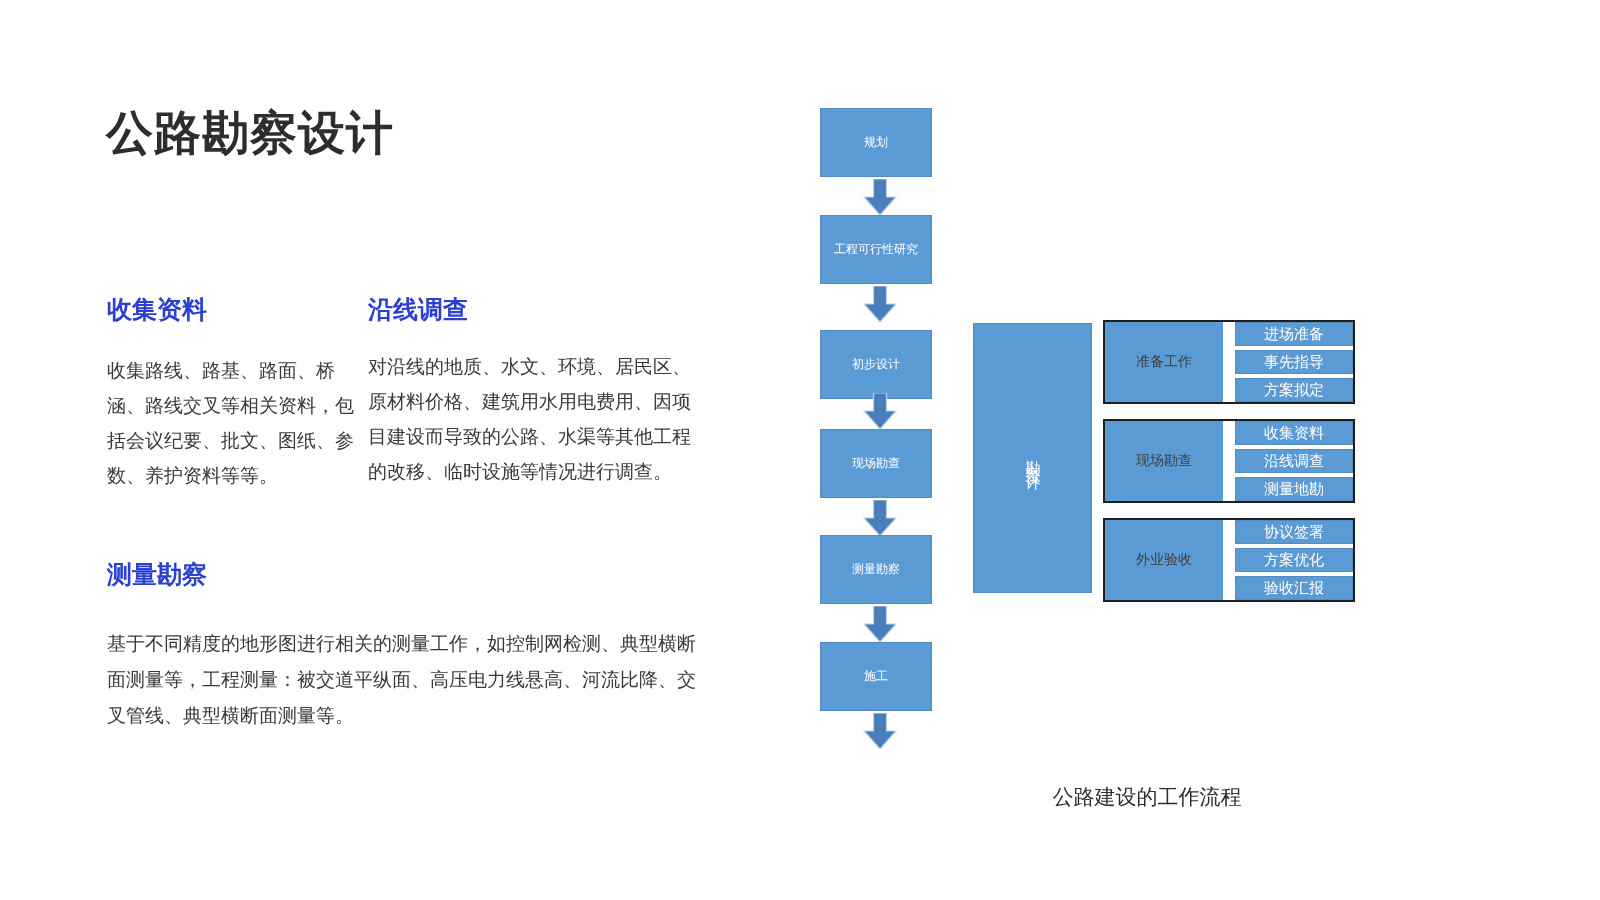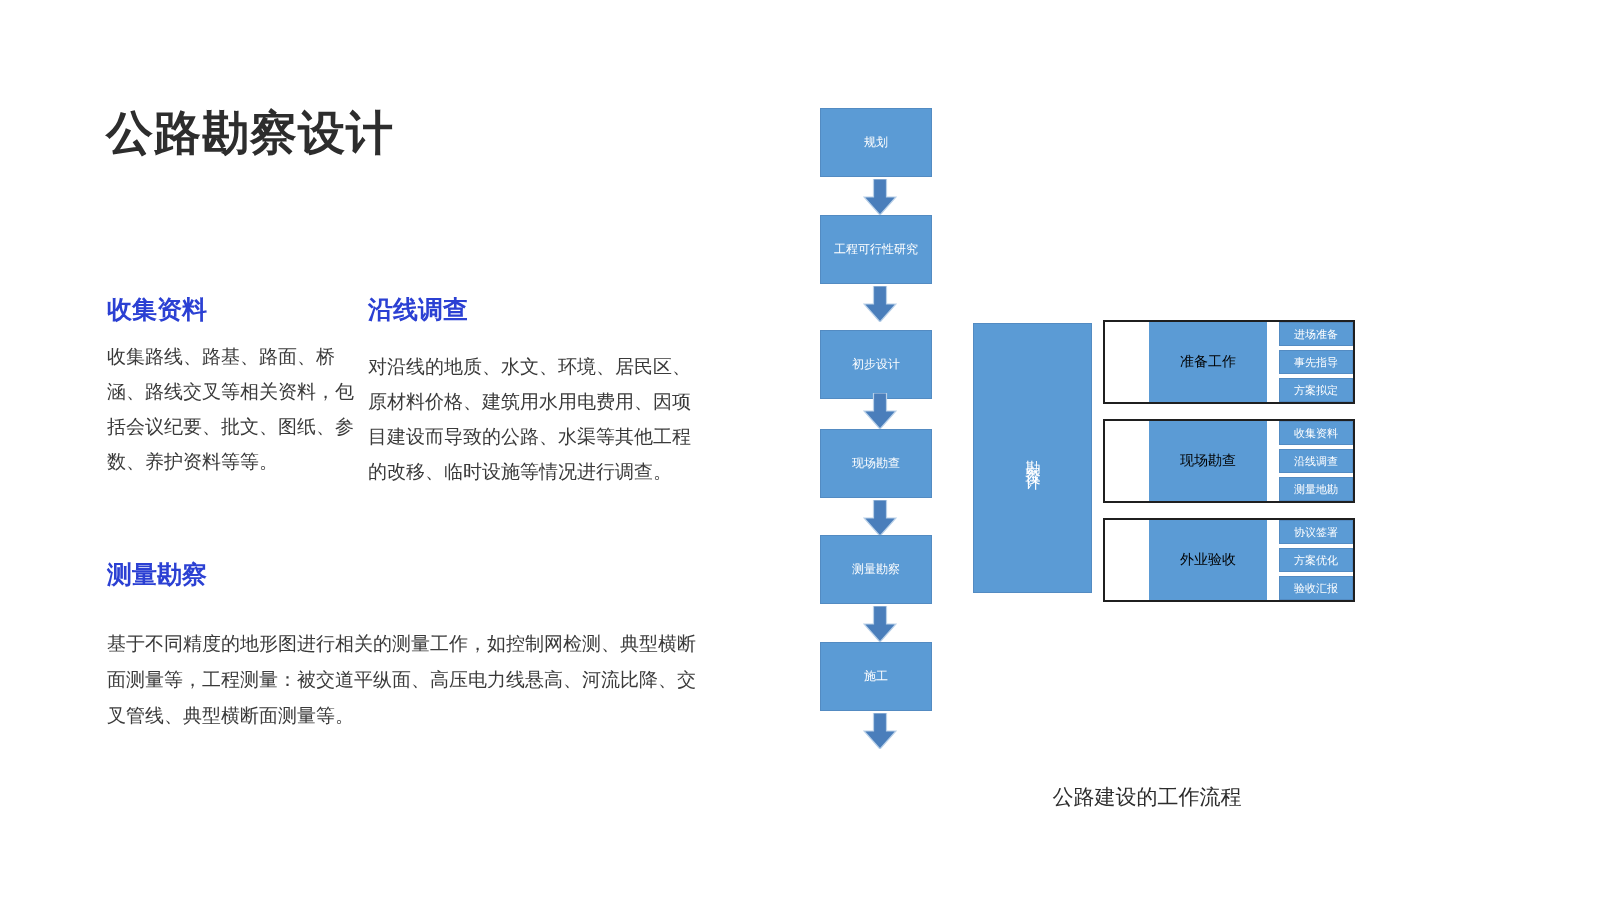--- a/index.html
+++ b/index.html
@@ -25,21 +25,21 @@
     font-size: 25px; font-weight: 700; color: var(--heading-blue, #2b40d3);
   }
   .h-collect  { left: 107px; top: 293px; }
   .h-route    { left: 368px; top: 293px; }
   .h-survey   { left: 107px; top: 558px; }
   .body-text {
     position: absolute;
     font-size: 19px; line-height: 35px; color: var(--body-text, #3a3a3a);
     text-align: left;
   }
-  .p-collect { left: 107px; top: 339px; width: 254px; }
+  .p-collect { left: 107px; top: 353px; width: 254px; }
   .p-route   { left: 368px; top: 349px; width: 324px; }
   .p-survey  { left: 107px; top: 626px; width: 592px; line-height: 36px; }
 
   
   .flow-box {
     position: absolute; left: 820px; width: 112px; height: 69px;
     background: var(--box-blue, #5b9bd5);
     border: 1px solid rgba(70,110,160,0.35);
     display: flex; align-items: center; justify-content: center;
     color: #ffffff; font-size: 12px;
@@ -63,31 +63,31 @@
     position: absolute; left: 1103px; width: 252px; height: 84px;
     border: 2px solid var(--group-border, #1f1f1f);
     background: #ffffff;
     display: flex;
   }
   .g1 { top: 320px; } .g2 { top: 419px; } .g3 { top: 518px; }
   .group-label {
     width: 118px; height: 100%;
     background: var(--box-blue, #5b9bd5);
     display: flex; align-items: center; justify-content: center;
-    color: #000000; font-size: 14px; flex: 0 0 118px; margin-left: 44px;
+    color: #404040; font-size: 14px; flex: 0 0 118px;
   }
   .group-gap { flex: 0 0 12px; background: #ffffff; }
   .group-items {
     flex: 1; display: flex; flex-direction: column; gap: 4px; background: #ffffff;
   }
   .group-item {
     flex: 1; background: var(--box-blue, #5b9bd5);
     border: 1px solid rgba(70,110,160,0.35);
     display: flex; align-items: center; justify-content: center;
-    color: #ffffff; font-size: 11px;
+    color: #ffffff; font-size: 15px;
   }
   .flow-caption {
     position: absolute; left: 997px; top: 783px; width: 300px;
     text-align: center; font-size: 21px; color: var(--text-dark, #2d2d2d);
   }
 </style>
 </head>
 <body>
 
 <div class="slide">

